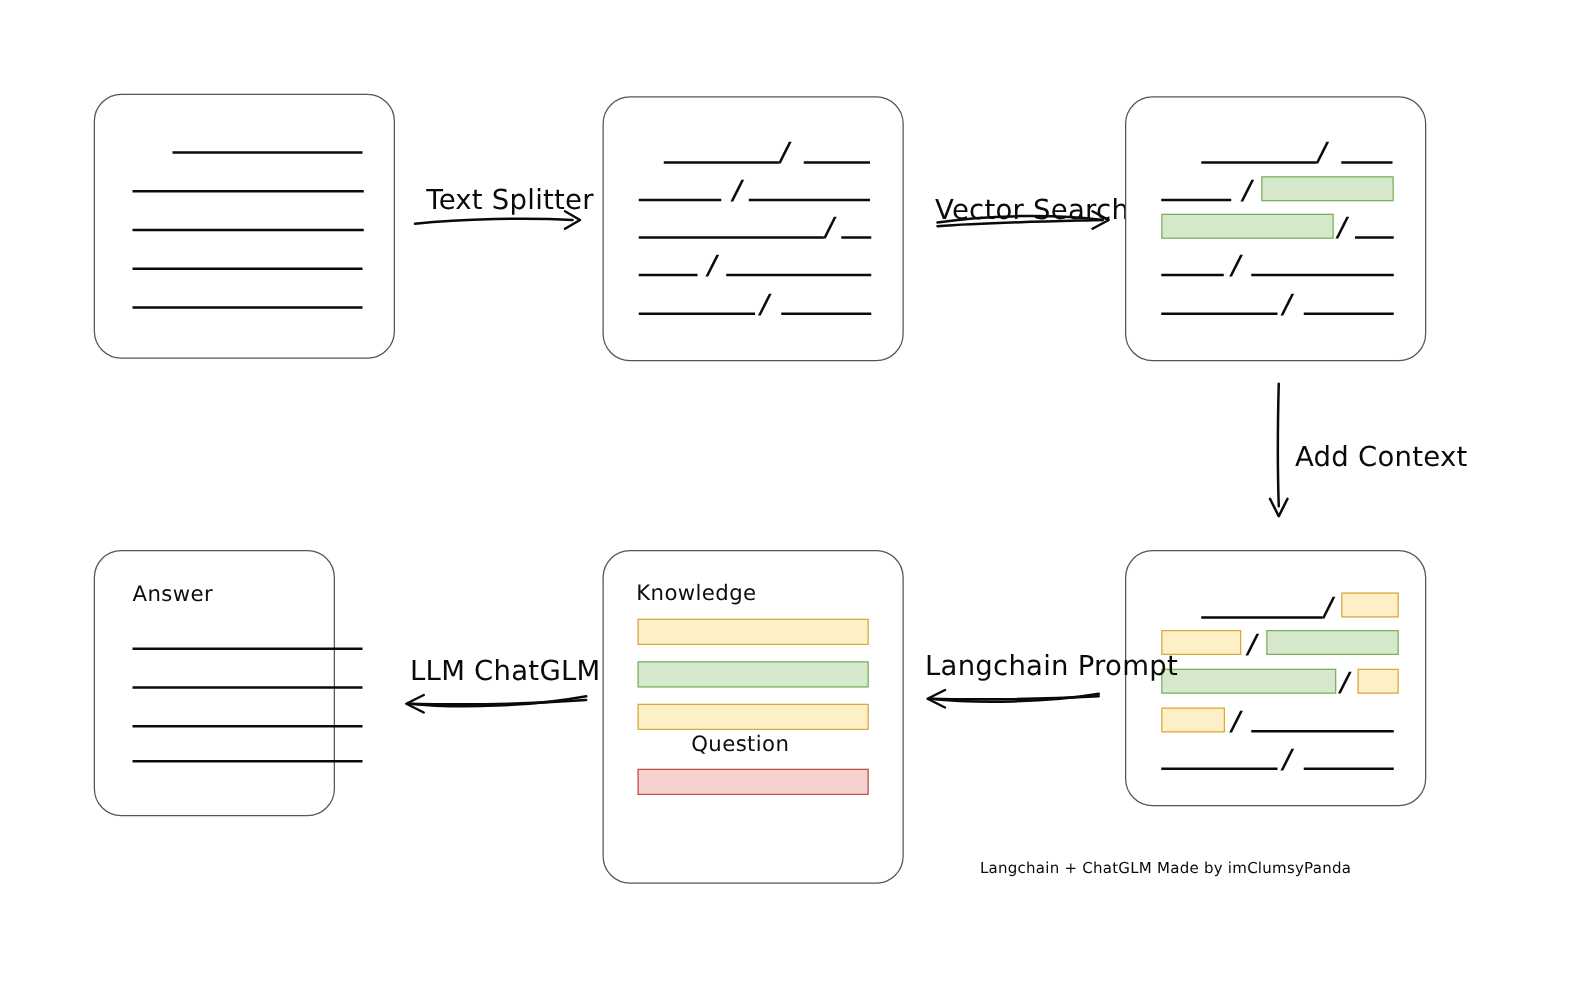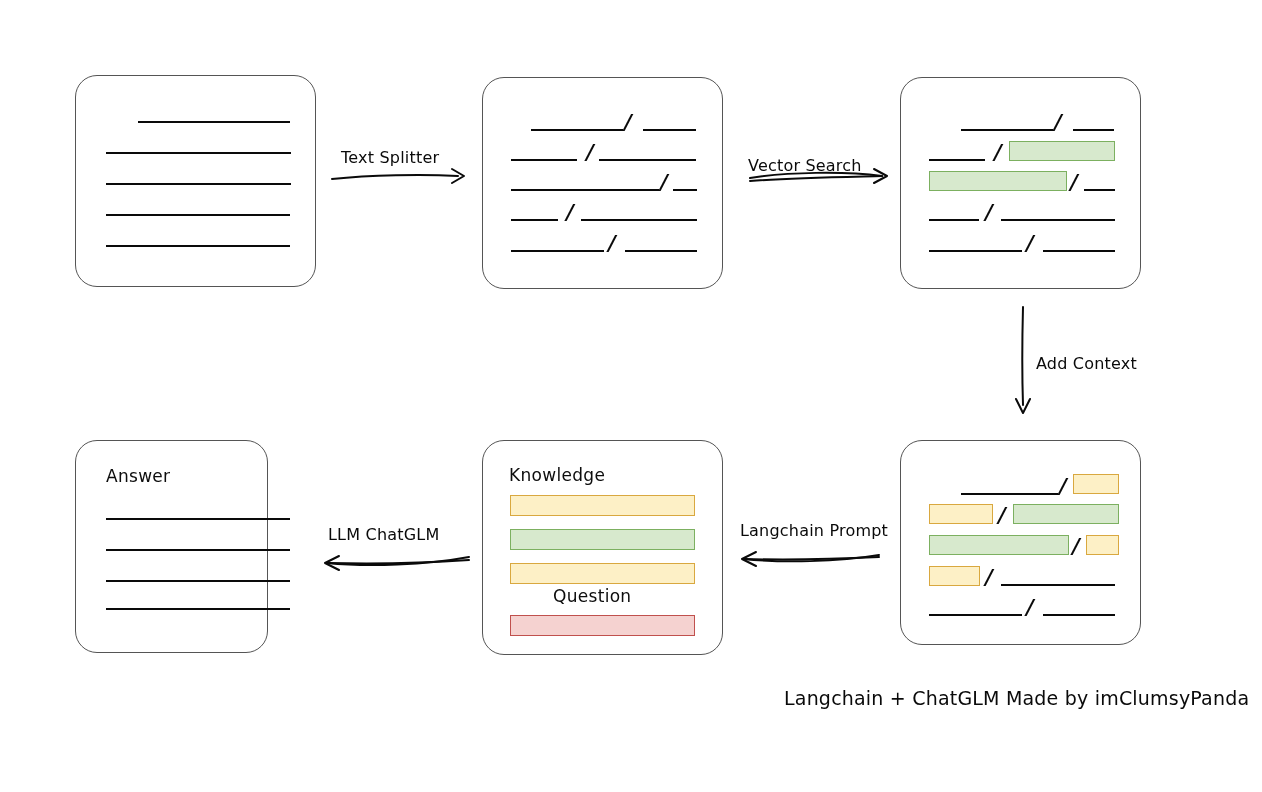--- a/index.html
+++ b/index.html
@@ -53,29 +53,29 @@
   .chip {
     position: absolute;
     box-sizing: border-box;
     border-width: 1.4px;
     border-style: solid;
   }
   
   .arrow-label {
     position: absolute;
     font-family: "DejaVu Sans", sans-serif;
-    font-size: 16px;
+    font-size: 22px;
     color: #0a0a0a;
     white-space: nowrap;
     letter-spacing: 0.2px;
   }
   .footer-note {
     position: absolute;
     font-family: "DejaVu Sans", sans-serif;
-    font-size: 19px;
+    font-size: 12px;
     color: #0a0a0a;
     white-space: nowrap;
     letter-spacing: 0.2px;
   }
   svg.arrow-svg {
     position: absolute;
     overflow: visible;
   }
 </style>
 </head>
@@ -179,21 +179,21 @@
     <div class="tline" style="left:142px; top:173px; width:72px;"></div>
   </div>
 
   <div class="arrow-label" style="left:740px; top:521px;">Langchain Prompt</div>
   <svg class="arrow-svg" style="left:738px; top:545px;" width="145" height="26" viewBox="0 0 145 26">
     <path d="M141,10 C100,17 44,18 6,14" fill="none" stroke="#0a0a0a" stroke-width="2" stroke-linecap="round"></path>
     <path d="M141,12 C100,14 44,15 6,14" fill="none" stroke="#0a0a0a" stroke-width="2" stroke-linecap="round"></path>
     <path d="M18,7 L4,14 L18,21" fill="none" stroke="#0a0a0a" stroke-width="2" stroke-linejoin="round" stroke-linecap="round"></path>
   </svg>
 
-  <div class="node-box" style="left:482px; top:440px; width:241px; height:215px;">
+  <div class="node-box" style="left:482px; top:440px; width:241px; height:267px;">
     <div class="box-title" style="left:26px; top:24px;">Knowledge</div>
     <div class="chip" style="left:27px; top:54px; width:185px; height:21px; background:#FDF0C6; border-color:#D9A83F;"></div>
     <div class="chip" style="left:27px; top:88px; width:185px; height:21px; background:#D7E9CD; border-color:#7CB060;"></div>
     <div class="chip" style="left:27px; top:122px; width:185px; height:21px; background:#FDF0C6; border-color:#D9A83F;"></div>
     <div class="box-title" style="left:26px; top:145px;margin-left:44px;">Question</div>
     <div class="chip" style="left:27px; top:174px; width:185px; height:21px; background:#F5D2D0; border-color:#C0504D;"></div>
   </div>
 
   <div class="arrow-label" style="left:328px; top:525px;">LLM ChatGLM</div>
   <svg class="arrow-svg" style="left:320px; top:548px;" width="152" height="26" viewBox="0 0 152 26">

